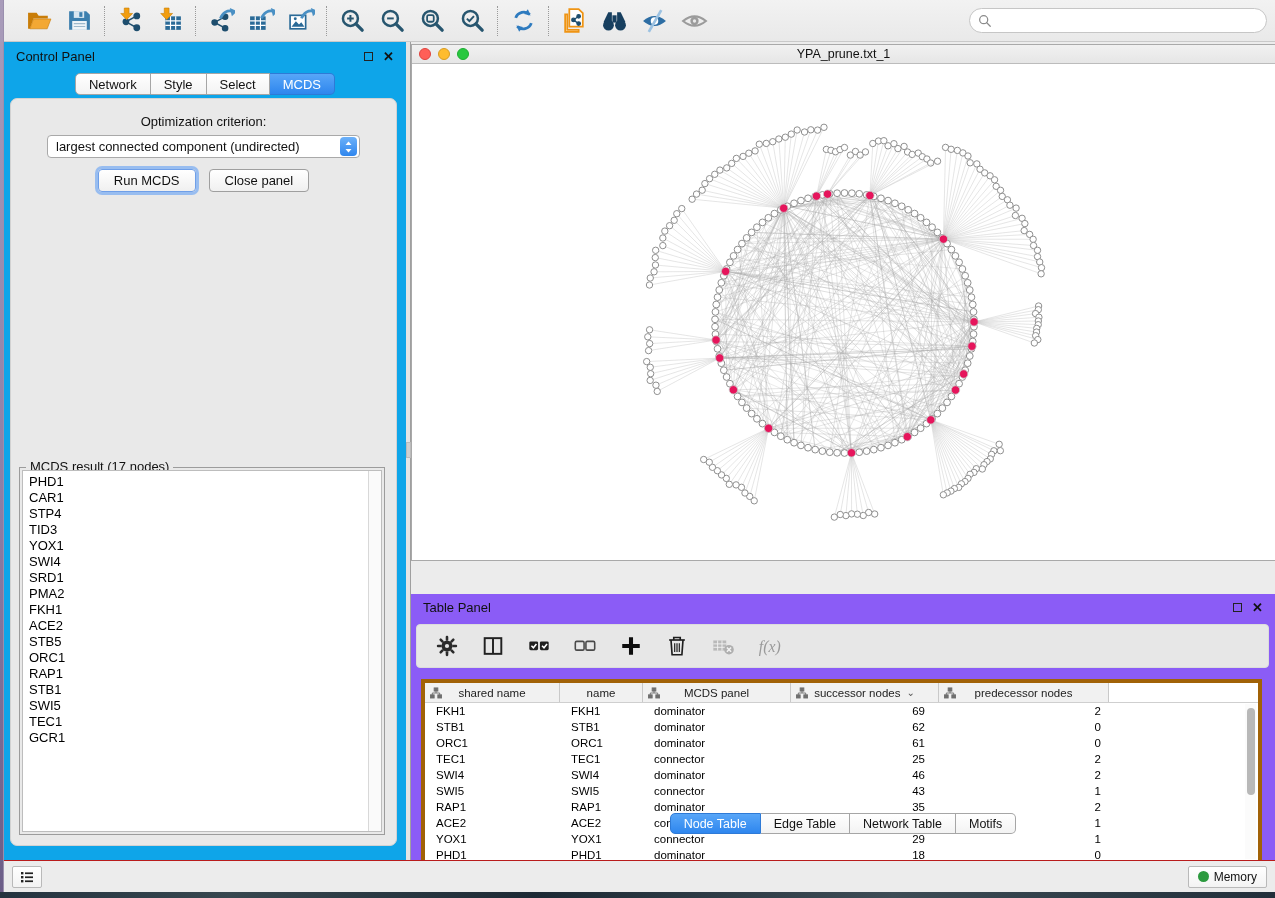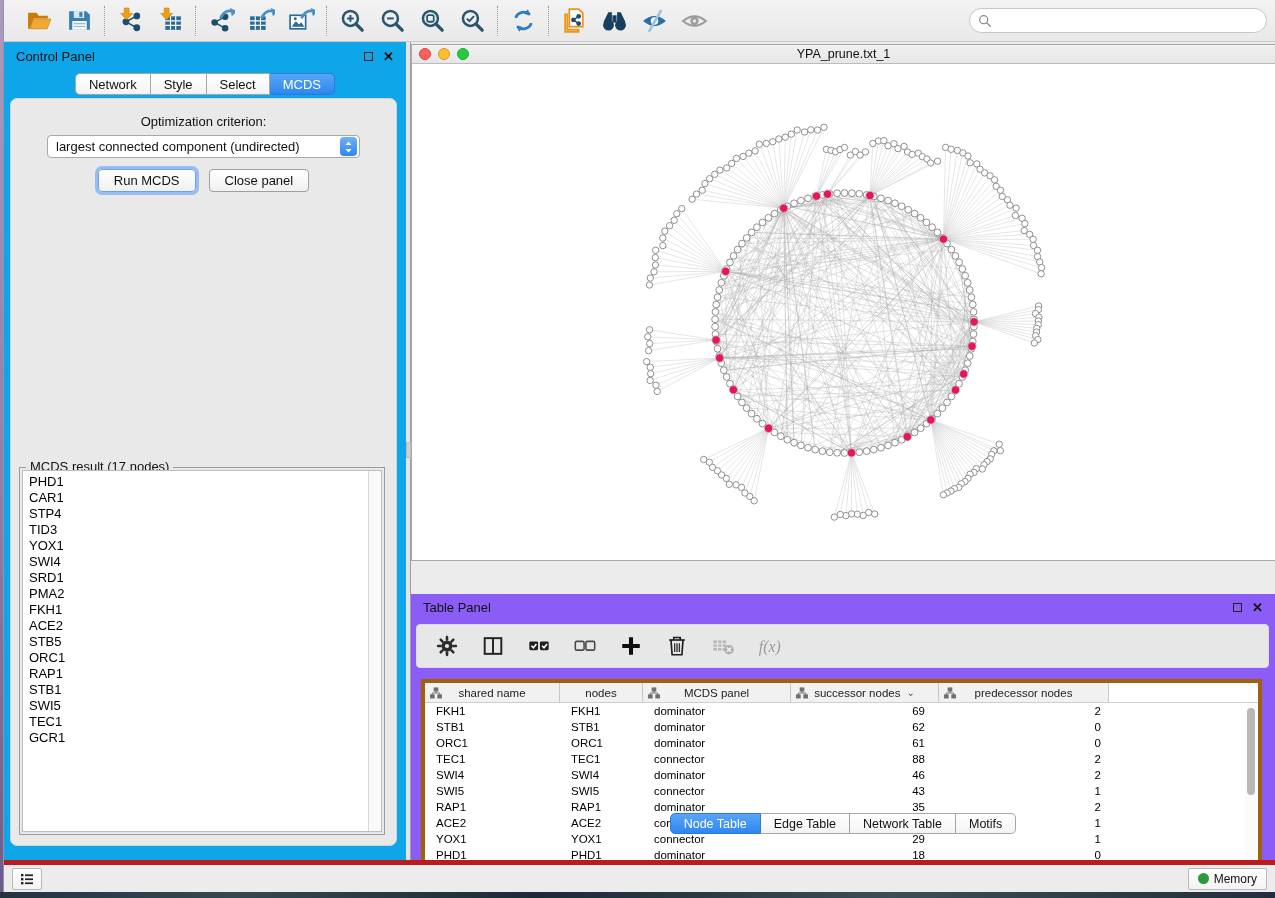--- a/index.html
+++ b/index.html
@@ -94,21 +94,21 @@
   .td.c0 { padding-left:11px; }
   .td.c1 { padding-left:11px; }
   .td.c2 { padding-left:11px; }
   .td.num { text-align:right; }
   .vscroll { position:absolute; top:21px; bottom:2px; right:2px; width:11px; background:#fbfbfb; }
   .vscroll .thumb { position:absolute; top:4px; left:1.5px; width:8px; height:87px; background:#b8b8b8; border-radius:4px; }
   .tp-tabs { position:absolute; bottom:26px; left:0; right:0; display:flex; justify-content:center; }
   .tp-tabs .tab { height:21px; padding:0 13px; font-size:12.5px; }
 
   
-  .status-bar { position:absolute; left:0; right:0; bottom:0; height:32px; background:#ececec; border-top:5px solid #b91c1c;
+  .status-bar { position:absolute; left:0; right:0; bottom:0; height:32px; background:#ececec; border-top:1px solid #b91c1c;
                 display:flex; align-items:center; padding:0 8px; }
   .sb-btn { height:22px; background:linear-gradient(#ffffff,#f3f3f3); border:1px solid #b9b9b9; border-radius:2px;
             display:flex; align-items:center; padding:0 6px; gap:5px; }
   .sb-btn svg { width:16px; height:16px; }
   .mem-dot { width:11px; height:11px; border-radius:50%; }
   .memory-btn { margin-left:auto; font-size:12px; padding:0 9px; }
 </style>
 </head>
 <body>
 
@@ -1180,21 +1180,21 @@
                 <g fill="#6f6f6f" stroke="#6f6f6f">
                   <rect x="4.5" y="0.5" width="4" height="3.4"></rect>
                   <rect x="0.5" y="8" width="4" height="3.4"></rect>
                   <rect x="8.5" y="8" width="4" height="3.4"></rect>
                   <path d="M6.5 4v2M2.5 8V6h8v2" fill="none" stroke-width="1"></path>
                 </g>
               </svg>
               <span>shared name</span>
             </div>
             <div class="th" style="width: 83px;">
-              <span>nodes</span>
+              <span>name</span>
             </div>
             <div class="th" style="width: 148px;">
               <svg class="attr" viewBox="0 0 13 12">
                 <g fill="#6f6f6f" stroke="#6f6f6f">
                   <rect x="4.5" y="0.5" width="4" height="3.4"></rect>
                   <rect x="0.5" y="8" width="4" height="3.4"></rect>
                   <rect x="8.5" y="8" width="4" height="3.4"></rect>
                   <path d="M6.5 4v2M2.5 8V6h8v2" fill="none" stroke-width="1"></path>
                 </g>
               </svg>
@@ -1244,21 +1244,21 @@
               <div class="td c0" style="width: 135px;">ORC1</div>
               <div class="td c1" style="width: 83px;">ORC1</div>
               <div class="td c2" style="width: 148px;">dominator</div>
               <div class="td c3 num" style="width: 148px; padding-right: 14px;">61</div>
               <div class="td c4 num" style="width: 170px; padding-right: 8px;">0</div>
             </div>
             <div class="tr">
               <div class="td c0" style="width: 135px;">TEC1</div>
               <div class="td c1" style="width: 83px;">TEC1</div>
               <div class="td c2" style="width: 148px;">connector</div>
-              <div class="td c3 num" style="width: 148px; padding-right: 14px;">88</div>
+              <div class="td c3 num" style="width: 148px; padding-right: 14px;">25</div>
               <div class="td c4 num" style="width: 170px; padding-right: 8px;">2</div>
             </div>
             <div class="tr">
               <div class="td c0" style="width: 135px;">SWI4</div>
               <div class="td c1" style="width: 83px;">SWI4</div>
               <div class="td c2" style="width: 148px;">dominator</div>
               <div class="td c3 num" style="width: 148px; padding-right: 14px;">46</div>
               <div class="td c4 num" style="width: 170px; padding-right: 8px;">2</div>
             </div>
             <div class="tr">

